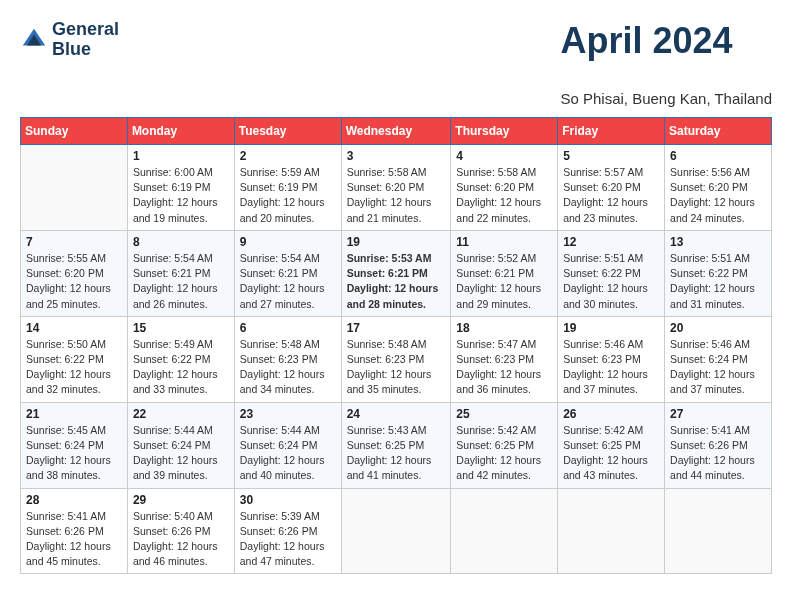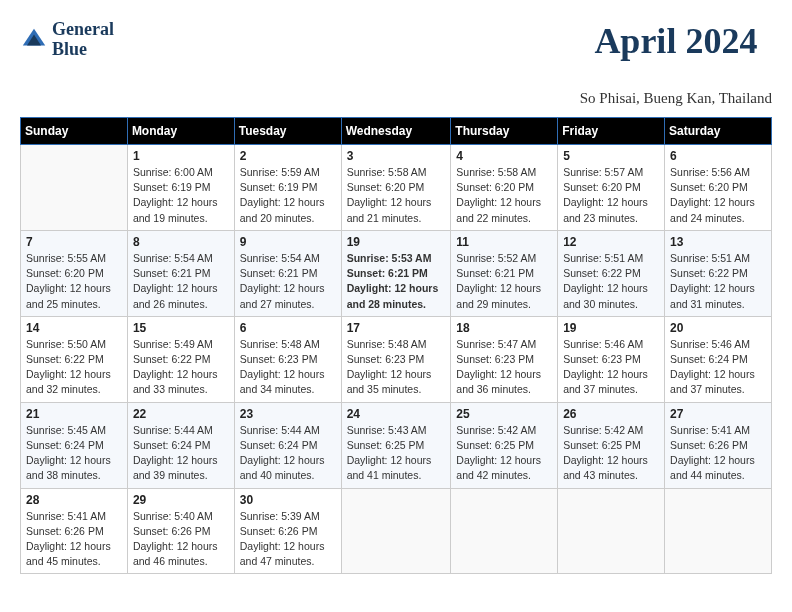--- a/index.html
+++ b/index.html
@@ -8,57 +8,56 @@
       background: #fff;
       width: 792px;
       min-height: 612px;
       padding: 20px;
     }
     .header {
       display: flex;
       justify-content: space-between;
       align-items: flex-start;
       margin-bottom: 10px;
-      font-family: Liberation Serif, serif;
     }
     .logo {
       display: flex;
       align-items: center;
       gap: 4px;
     }
     .logo-text {
       font-size: 18px;
       font-weight: bold;
       color: #1a3a5c;
       line-height: 1.1;
     }
     .logo-icon {
       width: 28px;
       height: 28px;
     }
     .title-block {
-      text-align: center;
+      text-align: left;
     }
     .month-title {
       font-size: 36px;
       font-weight: bold;
       color: #1a3a5c;
     }
     .location {
       font-size: 15px;
       color: #333;
       margin-top: 28px;
     }
     .calendar {
       width: 100%;
       border-collapse: collapse;
       font-size: 11px;
     }
     .calendar th {
-      background: #000000;
+      background: #ef4444;
       color: #fff;
       padding: 6px 4px;
       text-align: left;
       font-size: 12px;
       font-weight: bold;
       border: 1px solid #2f6db5;
     }
     .calendar td {
       border: 1px solid #ccc;
       vertical-align: top;

